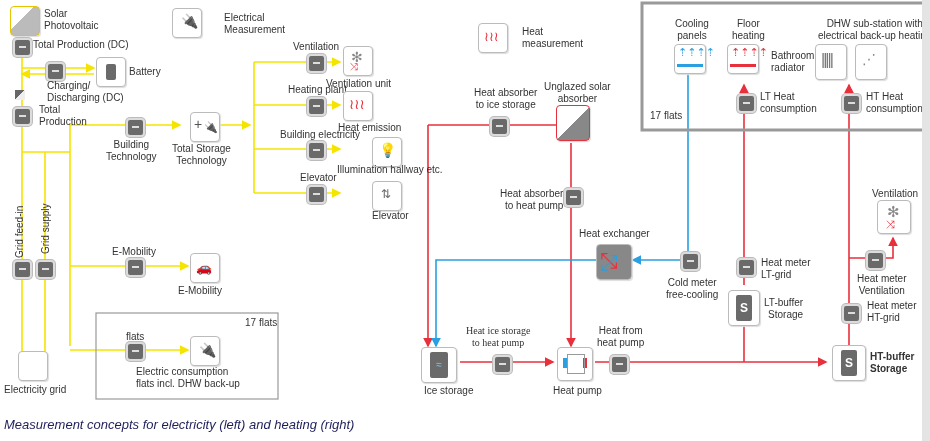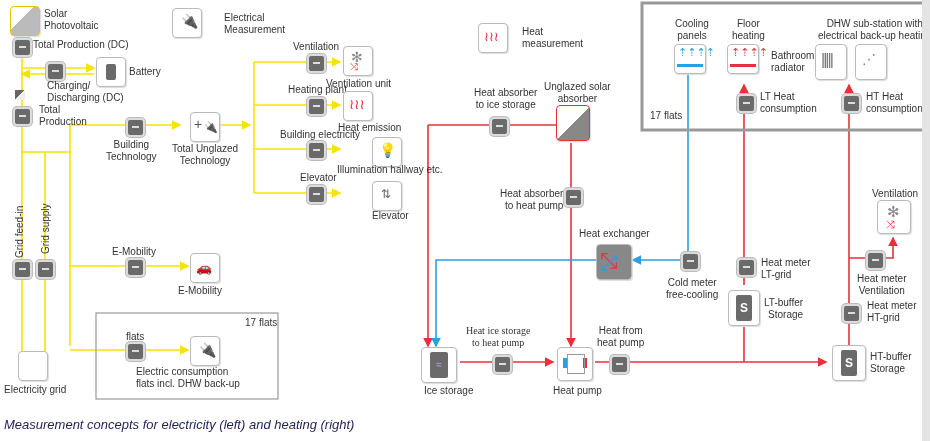--- a/index.html
+++ b/index.html
@@ -90,21 +90,21 @@
 <div class="lbl" style="left:39px;top:104px;white-space:pre;">Total
 Production</div>
 
 <div class="meter" style="left:126px;top:118px;"></div>
 <div class="lbl c" style="left:106px;top:139px;white-space:pre;">Building
 Technology</div>
 <div class="ibox" style="left:190px;top:112px;">
     <span style="position:absolute;left:3px;top:3px;font-size:14px;color:#555;">+</span>
     <span style="position:absolute;left:13px;top:8px;font-size:11px;">🔌</span>
   </div>
-<div class="lbl c" style="left:172px;top:143px;white-space:pre;">Total Unglazed
+<div class="lbl c" style="left:172px;top:143px;white-space:pre;">Total Storage
 Technology</div>
 
 <div class="lbl" style="left:293px;top:41px;">Ventilation</div>
 <div class="meter" style="left:307px;top:54px;"></div>
 <div class="ibox" style="left:343px;top:46px;">
     <span style="position:absolute;left:7px;top:2px;font-size:14px;color:#888;">✻</span>
     <span style="position:absolute;left:6px;top:14px;font-size:10px;color:#e8303c;">⤨</span>
   </div>
 <div class="lbl c" style="left:326px;top:78px;">Ventilation unit</div>
 
@@ -195,21 +195,21 @@
   </div>
 <div class="meter" style="left:866px;top:251px;"></div>
 <div class="lbl c" style="left:857px;top:273px;white-space:pre;">Heat meter
 Ventilation</div>
 <div class="meter" style="left:842px;top:304px;"></div>
 <div class="lbl" style="left:867px;top:300px;white-space:pre;">Heat meter
 HT-grid</div>
 <div class="ibox" style="left:832px;top:345px;width:32px;height:34px;">
     <div style="position:absolute;left:8px;top:4px;width:16px;height:26px;background:#6a6a6a;border-radius:2px;color:#fff;font-weight:bold;font-size:12px;text-align:center;line-height:26px;">S</div>
   </div>
-<div class="lbl" style="left:870px;top:351px;white-space:pre;">HT-buffer
+<div class="lbl" style="left:870px;top:351px;white-space:pre;font-weight:bold;">HT-buffer
 Storage</div>
 
 <div class="ibox" style="left:421px;top:347px;width:34px;height:34px;">
     <div style="position:absolute;left:8px;top:4px;width:18px;height:26px;background:#6a6a6a;border-radius:2px;color:#7ec8f0;font-size:10px;text-align:center;line-height:26px;">≈</div>
   </div>
 <div class="lbl" style="left:414px;top:385px;padding-left:10px;">Ice storage</div>
 <div class="lbl c" style="left:466px;top:325px;white-space:pre;font-family:Liberation Serif, serif;">Heat ice storage
 to heat pump</div>
 <div class="meter" style="left:493px;top:355px;"></div>
 <div class="ibox" style="left:557px;top:347px;width:34px;height:32px;">

